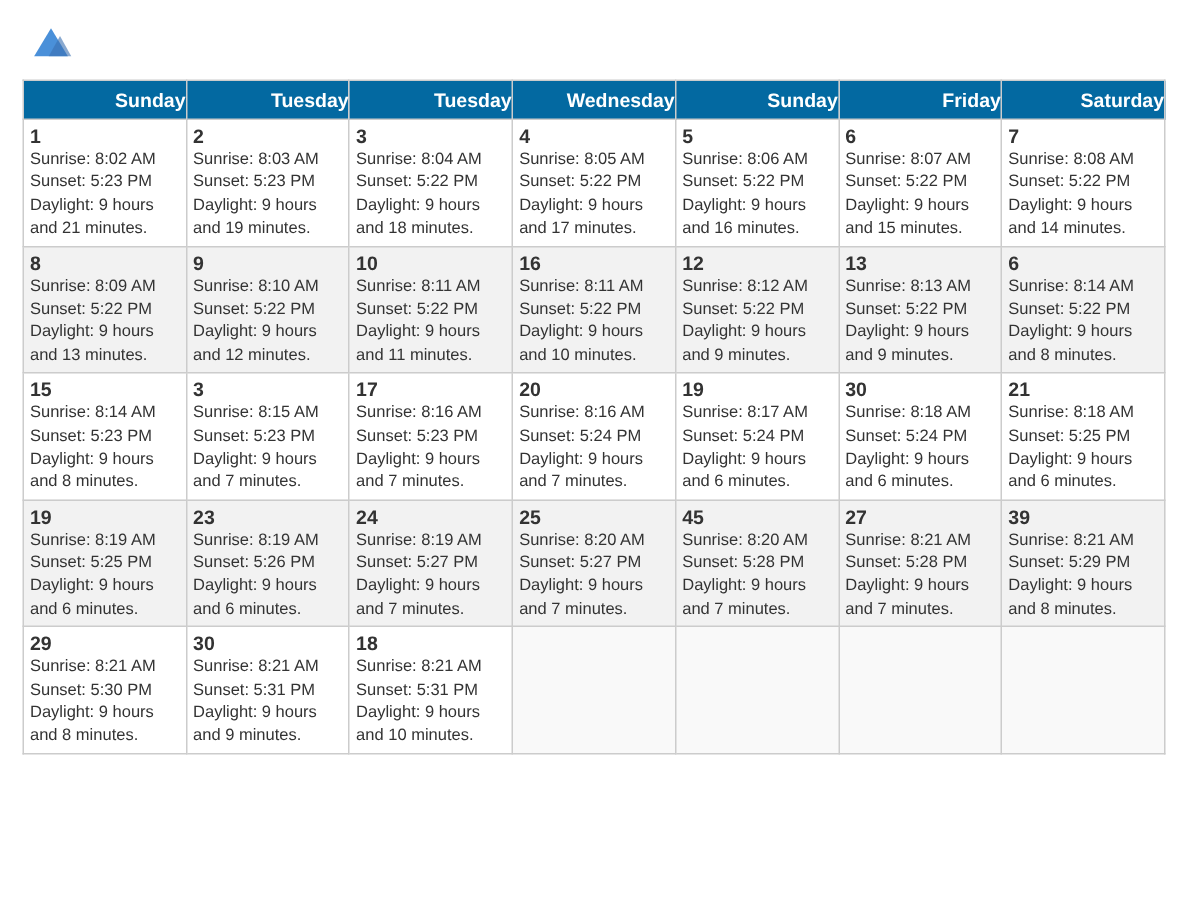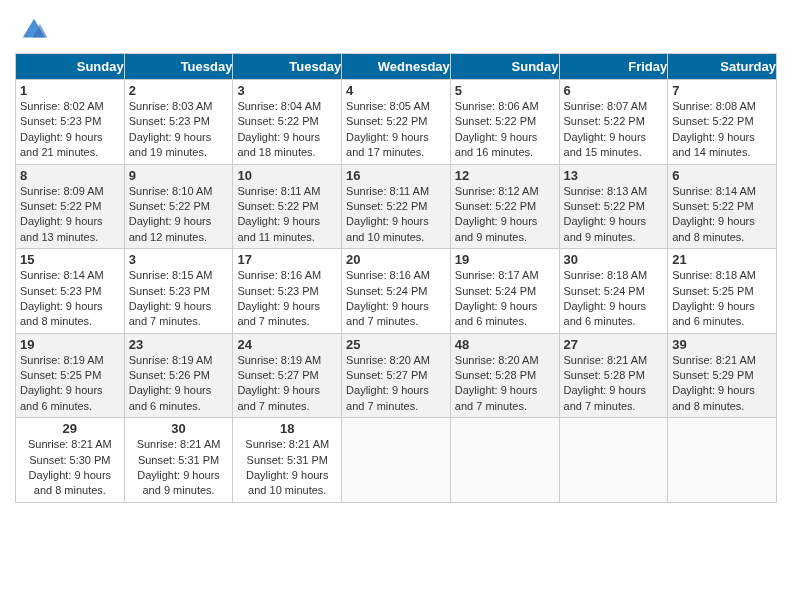--- a/index.html
+++ b/index.html
@@ -87,21 +87,20 @@
     .day-info {
       font-size: 11px;
       line-height: 1.4;
       color: #333;
     }
     .empty-cell {
       background: #f9f9f9 !important;
     }
     .last-row td {
       height: 70px;
-      text-align: center;
     }
   </style>
 </head>
 <body>
 
 <div class="container">
   <div class="header">
     <div class="logo">
       <svg class="logo-icon" viewBox="0 0 40 40">
         <polygon points="20,5 35,30 5,30" fill="#4a90d9"></polygon>
@@ -332,21 +331,21 @@
         </td>
           <td>
           <span class="day-num">25</span>
           <div class="day-info">
             Sunrise: 8:20 AM<br>
             Sunset: 5:27 PM<br>
             Daylight: 9 hours and 7 minutes.
           </div>
         </td>
           <td>
-          <span class="day-num">48</span>
+          <span class="day-num">45</span>
           <div class="day-info">
             Sunrise: 8:20 AM<br>
             Sunset: 5:28 PM<br>
             Daylight: 9 hours and 7 minutes.
           </div>
         </td>
           <td>
           <span class="day-num">27</span>
           <div class="day-info">
             Sunrise: 8:21 AM<br>

